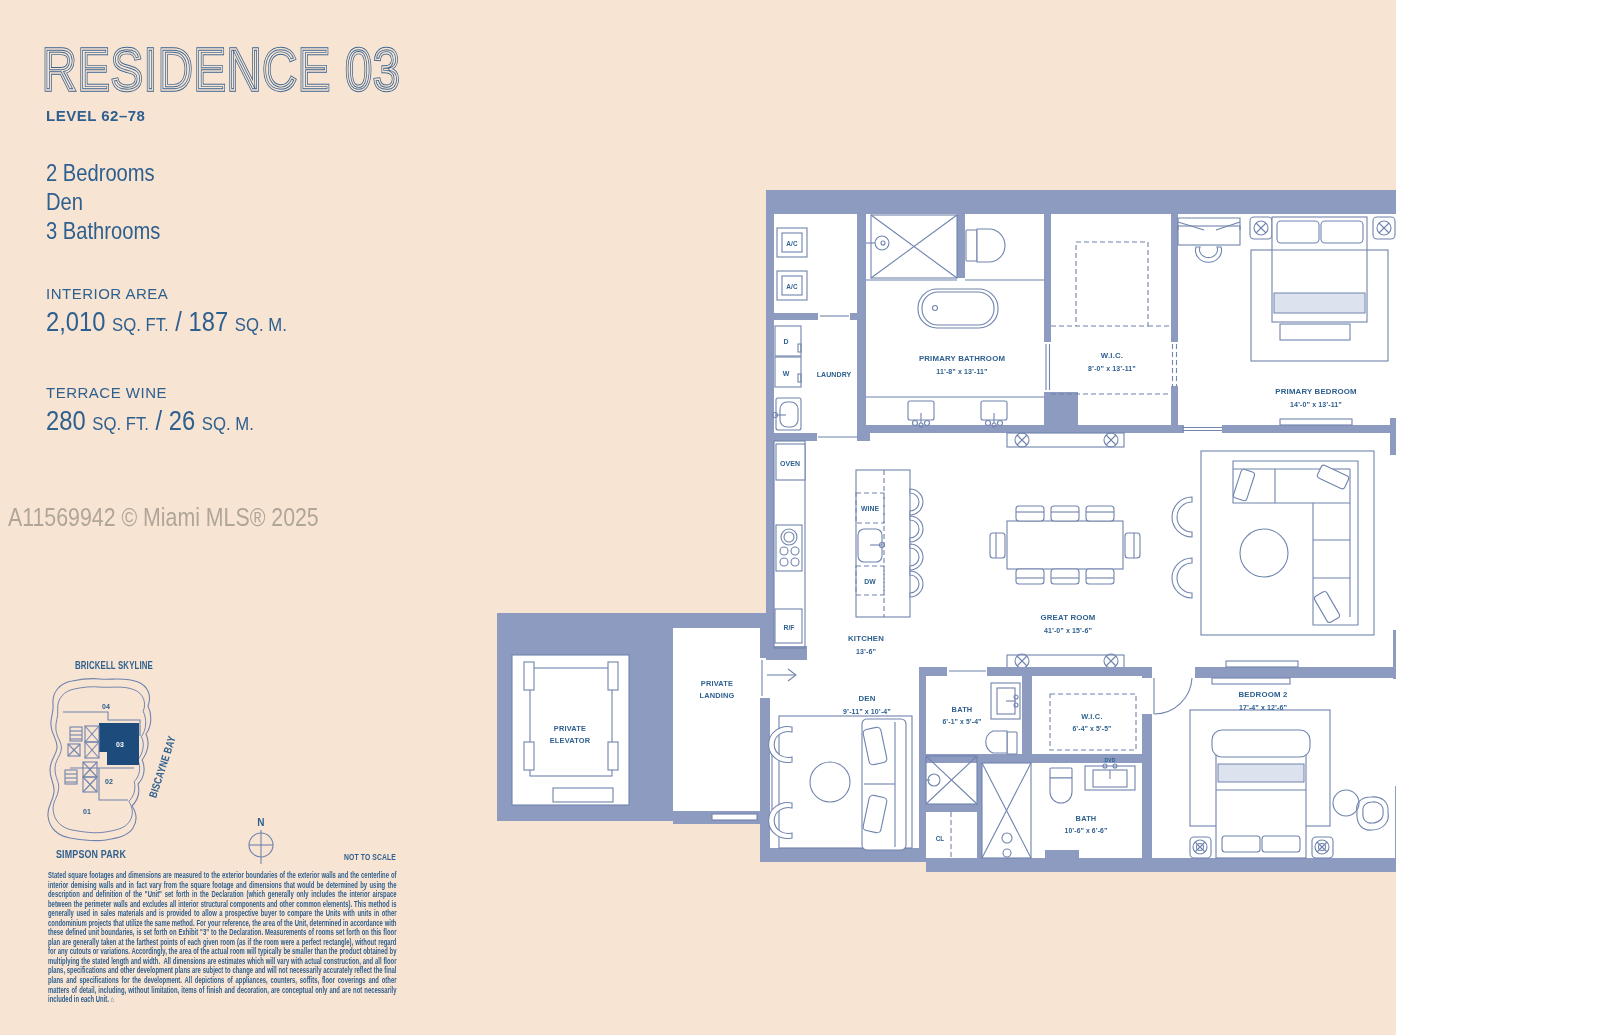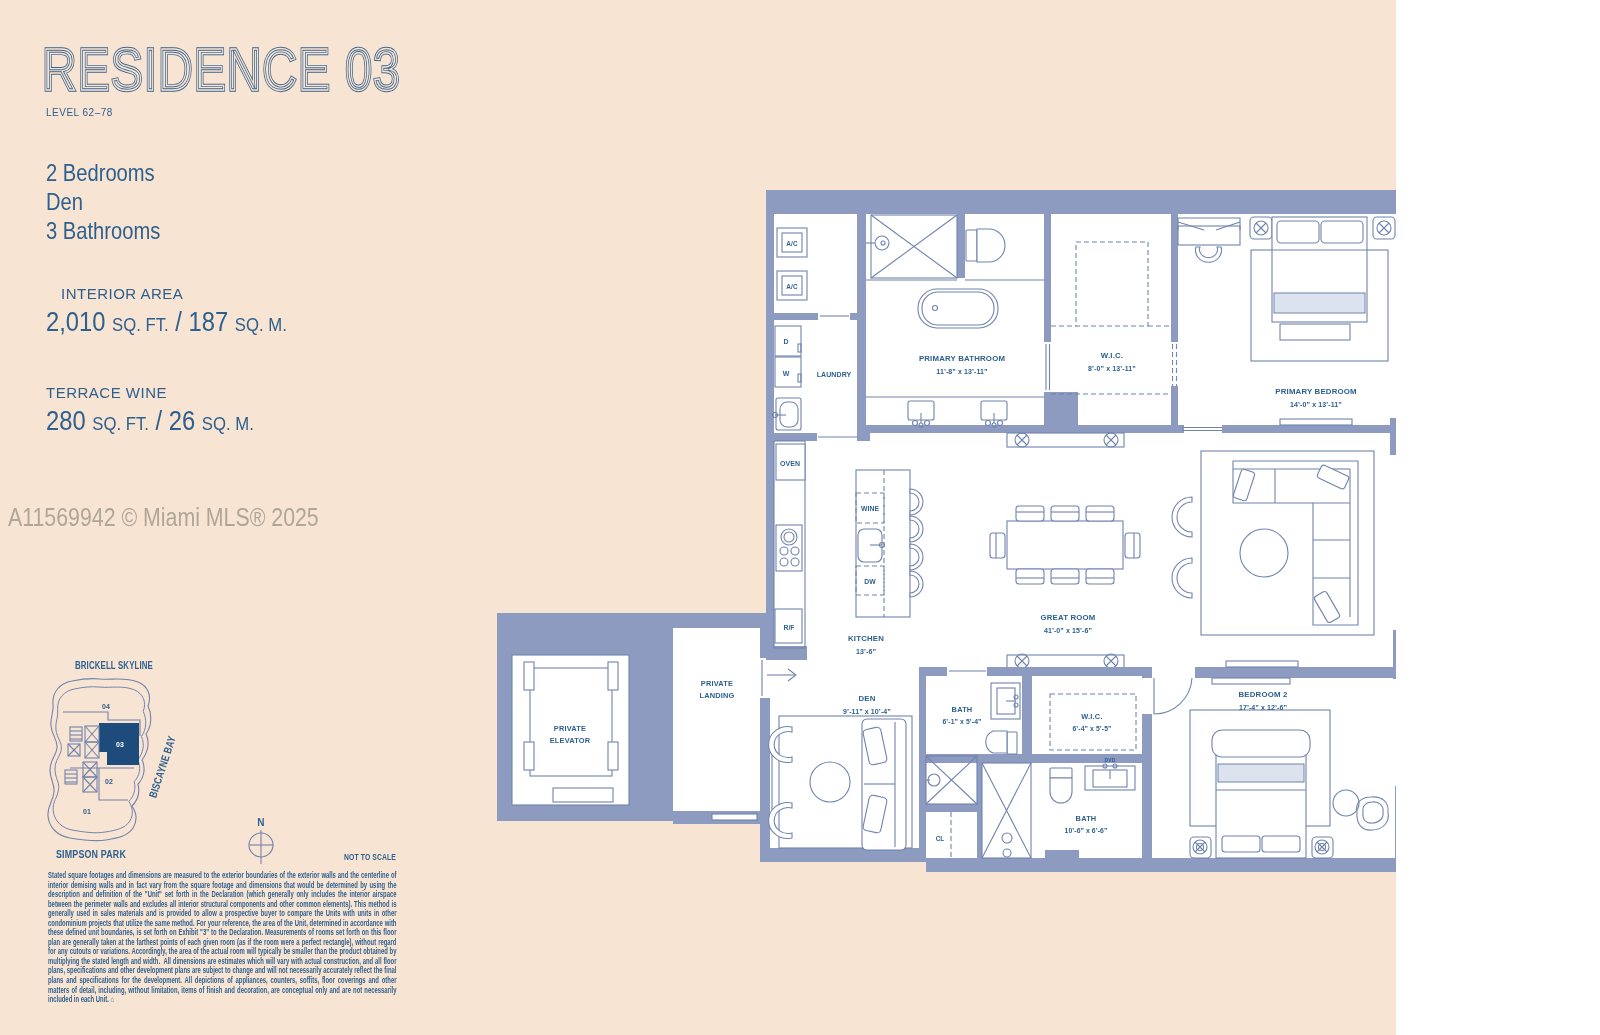--- a/index.html
+++ b/index.html
@@ -10,25 +10,25 @@
 </style>
 </head>
 <body>
 <div class="page">
 
 <svg class="abs" style="left:0;top:0" width="520" height="110" viewBox="0 0 520 110">
   <text transform="translate(42,90) scale(1,1.25)" x="0" y="0" font-size="48" letter-spacing="1" fill="none" stroke="#39648f" stroke-width="2.6">RESIDENCE 03</text>
   <text transform="translate(42,90) scale(1,1.25)" x="0" y="0" font-size="48" letter-spacing="1" fill="none" stroke="#f8e4d3" stroke-width="1.1">RESIDENCE 03</text>
 </svg>
 
-<div class="abs blue" style="left:46px;top:107px;font-size:10px;letter-spacing:0.5px;">LEVEL 62–78</div>
+<div class="abs blue" style="left:46px;top:107px;font-size:15px;letter-spacing:0.5px;font-weight:bold;">LEVEL 62–78</div>
 
 <div class="abs blue" style="left:46px;top:158px;font-size:24px;line-height:29px;transform:scaleX(0.84);transform-origin:0 0;">2 Bedrooms<br>Den<br>3 Bathrooms</div>
 
-<div class="abs blue" style="left:61px;top:285px;font-size:15px;letter-spacing:0.5px;">INTERIOR AREA</div>
+<div class="abs blue" style="left:46px;top:285px;font-size:15px;letter-spacing:0.5px;">INTERIOR AREA</div>
 
 <div class="abs blue" style="left:46px;top:307px;font-size:27px;transform:scaleX(0.88);transform-origin:0 0;">2,010 <span style="font-size:19px;">SQ. FT.</span> / 187 <span style="font-size:19px;">SQ. M.</span></div>
 
 <div class="abs blue" style="left:46px;top:384px;font-size:15px;letter-spacing:0.5px;">TERRACE WINE</div>
 
 <div class="abs blue" style="left:46px;top:406px;font-size:27px;transform:scaleX(0.88);transform-origin:0 0;">280 <span style="font-size:19px;">SQ. FT.</span> / 26 <span style="font-size:19px;">SQ. M.</span></div>
 
 <div class="abs" style="left:8px;top:502px;font-size:26px;color:#aca396;opacity:.95;transform:scaleX(0.82);transform-origin:0 0;">A11569942 © Miami MLS® 2025</div>
 
 <div class="abs blue" style="left:48px;top:871px;width:484px;font-size:8.2px;line-height:9.55px;text-align:justify;font-weight:bold;transform:scaleX(0.72);transform-origin:0 0;">Stated square footages and dimensions are measured to the exterior boundaries of the exterior walls and the centerline of interior demising walls and in fact vary from the square footage and dimensions that would be determined by using the description and definition of the "Unit" set forth in the Declaration (which generally only includes the interior airspace between the perimeter walls and excludes all interior structural components and other common elements). This method is generally used in sales materials and is provided to allow a prospective buyer to compare the Units with units in other condominium projects that utilize the same method. For your reference, the area of the Unit, determined in accordance with these defined unit boundaries, is set forth on Exhibit "3" to the Declaration. Measurements of rooms set forth on this floor plan are generally taken at the farthest points of each given room (as if the room were a perfect rectangle), without regard for any cutouts or variations. Accordingly, the area of the actual room will typically be smaller than the product obtained by multiplying the stated length and width.&nbsp; All dimensions are estimates which will vary with actual construction, and all floor plans, specifications and other development plans are subject to change and will not necessarily accurately reflect the final plans and specifications for the development. All depictions of appliances, counters, soffits, floor coverings and other matters of detail, including, without limitation, items of finish and decoration, are conceptual only and are not necessarily included in each Unit.&nbsp;⌂</div>

